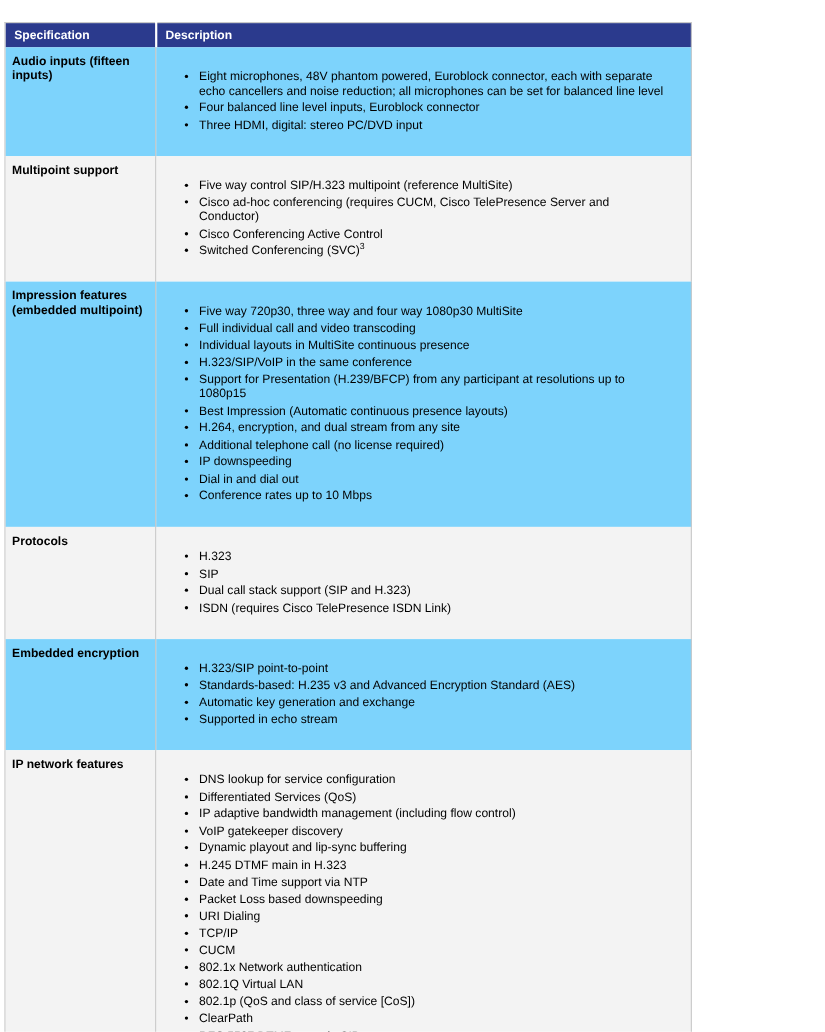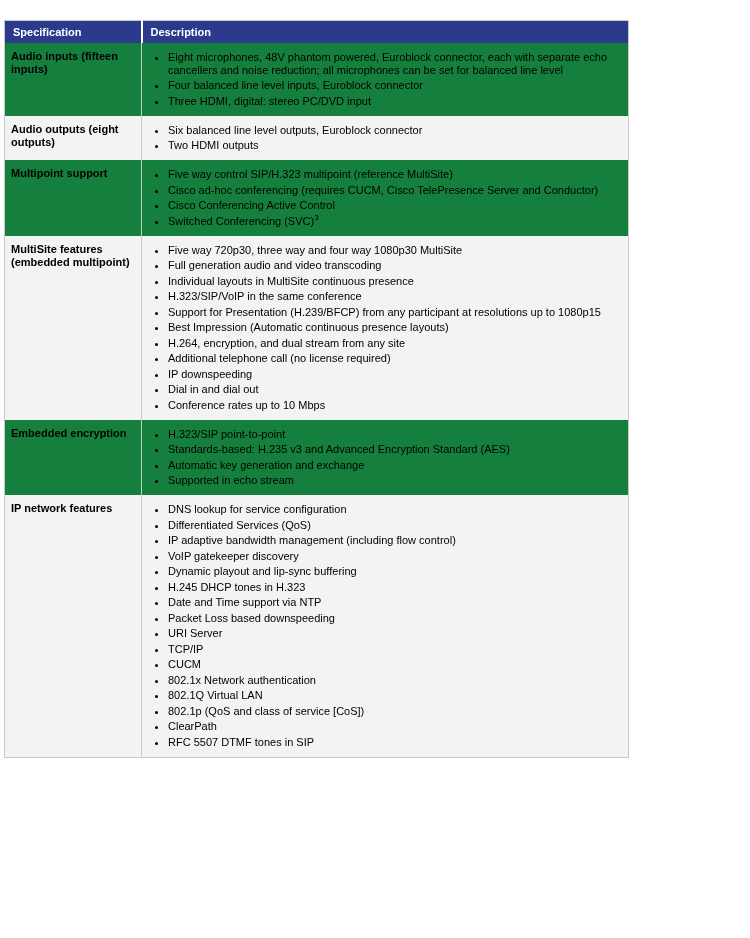--- a/index.html
+++ b/index.html
@@ -29,37 +29,37 @@
     color:var(--header-text);
     font-size:11px;
     font-weight:bold;
     text-align:left;
     vertical-align:middle;
     padding:4px 8px;
     height:22px;
   }
   th.spec-col{width:137px;}
   thead th.desc-col{border-left:2px solid #ffffff;}
-  tbody tr{background:#15803d;}
+  tbody tr{background:#7dd3fc;}
   tbody tr:nth-child(even){background:var(--alt-row);}
   tbody td{
     font-size:11px;
     vertical-align:top;
     line-height:13px;
   }
   td.spec-cell{
     font-weight:bold;
     padding:7px 6px 6px 6px;
   }
   td.desc-cell{
     border-left:1px solid var(--border);
     padding:4px 8px 4px 6px;
   }
   ul.bullets{
-    margin:4px;
+    margin:17px;
     padding:0 0 0 16px;
     list-style:disc;
   }
   ul.bullets li{
     margin:2.5px 0;
     line-height:13px;
   }
   sup{font-size:8px;line-height:0;vertical-align:super;}
 </style>
 </head>
@@ -78,54 +78,56 @@
           <td class="spec-cell">Audio inputs (fifteen inputs)</td>
           <td class="desc-cell">
             <ul class="bullets">
               <li>Eight microphones, 48V phantom powered, Euroblock connector, each with separate echo cancellers and noise reduction; all microphones can be set for balanced line level</li>
               <li>Four balanced line level inputs, Euroblock connector</li>
               <li>Three HDMI, digital: stereo PC/DVD input</li>
             </ul>
           </td>
         </tr>
         <tr>
-          <td class="spec-cell">Audio outputs (eight outputs)</td>
-          <td class="desc-cell">
-            <ul class="bullets">
-              <li>Six balanced line level outputs, Euroblock connector</li>
-              <li>Two HDMI outputs</li>
-            </ul>
-          </td>
-        </tr>
-        <tr>
           <td class="spec-cell">Multipoint support</td>
           <td class="desc-cell">
             <ul class="bullets">
               <li>Five way control SIP/H.323 multipoint (reference MultiSite)</li>
               <li>Cisco ad-hoc conferencing (requires CUCM, Cisco TelePresence Server and Conductor)</li>
               <li>Cisco Conferencing Active Control</li>
               <li>Switched Conferencing (SVC)<sup>3</sup></li>
             </ul>
           </td>
         </tr>
         <tr>
-          <td class="spec-cell">MultiSite features (embedded multipoint)</td>
+          <td class="spec-cell">Impression features (embedded multipoint)</td>
           <td class="desc-cell">
             <ul class="bullets">
               <li>Five way 720p30, three way and four way 1080p30 MultiSite</li>
-              <li>Full generation audio and video transcoding</li>
+              <li>Full individual call and video transcoding</li>
               <li>Individual layouts in MultiSite continuous presence</li>
               <li>H.323/SIP/VoIP in the same conference</li>
               <li>Support for Presentation (H.239/BFCP) from any participant at resolutions up to 1080p15</li>
               <li>Best Impression (Automatic continuous presence layouts)</li>
               <li>H.264, encryption, and dual stream from any site</li>
               <li>Additional telephone call (no license required)</li>
               <li>IP downspeeding</li>
               <li>Dial in and dial out</li>
               <li>Conference rates up to 10 Mbps</li>
+            </ul>
+          </td>
+        </tr>
+        <tr>
+          <td class="spec-cell">Protocols</td>
+          <td class="desc-cell">
+            <ul class="bullets">
+              <li>H.323</li>
+              <li>SIP</li>
+              <li>Dual call stack support (SIP and H.323)</li>
+              <li>ISDN (requires Cisco TelePresence ISDN Link)</li>
             </ul>
           </td>
         </tr>
         <tr>
           <td class="spec-cell">Embedded encryption</td>
           <td class="desc-cell">
             <ul class="bullets">
               <li>H.323/SIP point-to-point</li>
               <li>Standards-based: H.235 v3 and Advanced Encryption Standard (AES)</li>
               <li>Automatic key generation and exchange</li>
@@ -135,24 +137,24 @@
         </tr>
         <tr>
           <td class="spec-cell">IP network features</td>
           <td class="desc-cell">
             <ul class="bullets">
               <li>DNS lookup for service configuration</li>
               <li>Differentiated Services (QoS)</li>
               <li>IP adaptive bandwidth management (including flow control)</li>
               <li>VoIP gatekeeper discovery</li>
               <li>Dynamic playout and lip-sync buffering</li>
-              <li>H.245 DHCP tones in H.323</li>
+              <li>H.245 DTMF main in H.323</li>
               <li>Date and Time support via NTP</li>
               <li>Packet Loss based downspeeding</li>
-              <li>URI Server</li>
+              <li>URI Dialing</li>
               <li>TCP/IP</li>
               <li>CUCM</li>
               <li>802.1x Network authentication</li>
               <li>802.1Q Virtual LAN</li>
               <li>802.1p (QoS and class of service [CoS])</li>
               <li>ClearPath</li>
               <li>RFC 5507 DTMF tones in SIP</li>
             </ul>
           </td>
         </tr>

